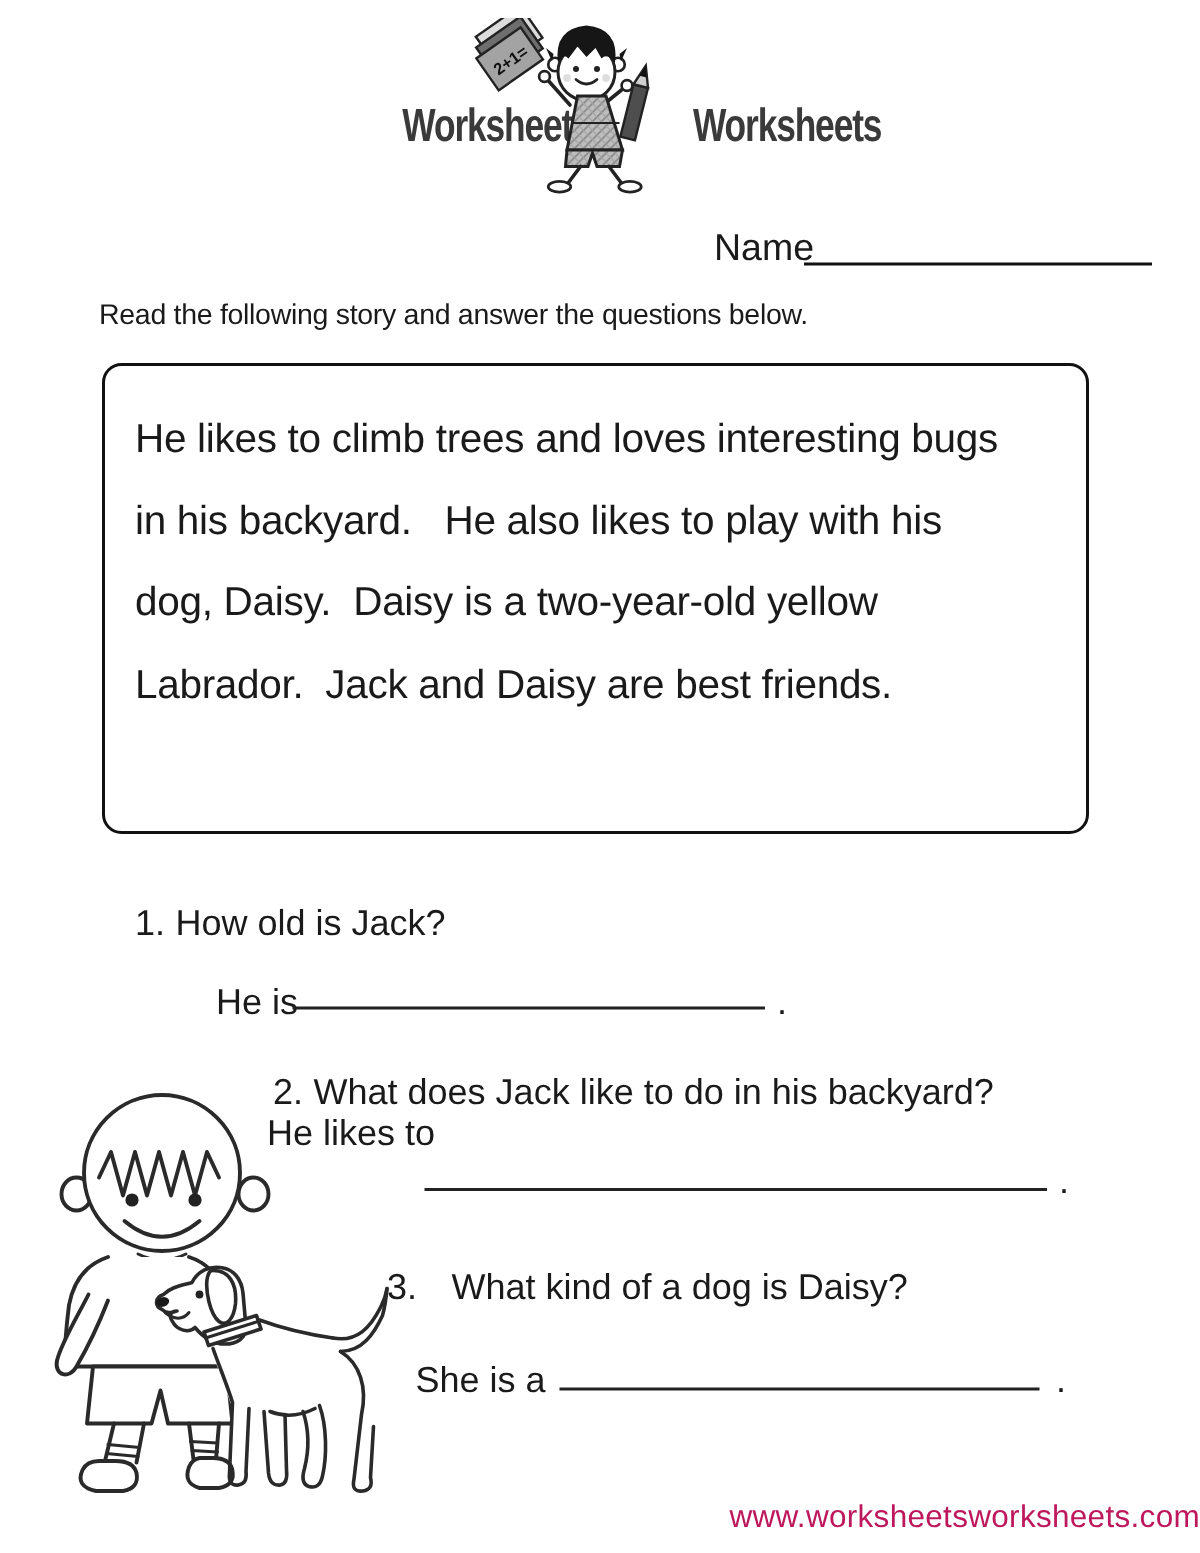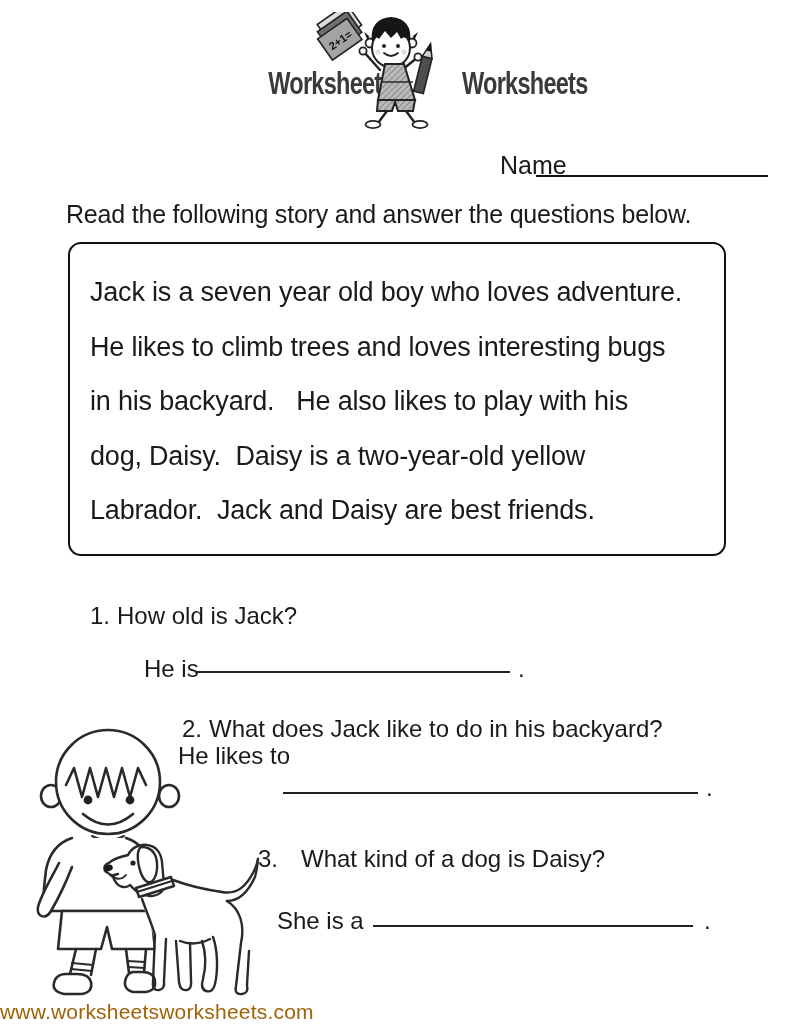--- a/index.html
+++ b/index.html
@@ -22,25 +22,25 @@
     font-size:31px;
     font-weight:bold;
     color:#3a3a3a;
     letter-spacing:-1px;
     white-space:nowrap;
   }
   .logo-word.left  { left:238px; width:126px; text-align:right; transform:scaleX(0.76); transform-origin:right center; }
   .logo-word.right { left:462px; width:126px; text-align:left;  transform:scaleX(0.76); transform-origin:left center; }
 
   
-  .name-label { left:476px; top:151px; font-size:25px;margin-left:24px; }
+  .name-label { left:476px; top:151px; font-size:25px; }
   .name-line  { left:536px; top:150px; width:232px; height:27px; border-bottom:2px solid #111; }
 
   
-  .instruction { left:66px; top:200px; font-size:25px; letter-spacing:-0.2px; white-space:nowrap; }
+  .instruction { left:66px; top:200px; font-size:19px; letter-spacing:-0.2px; white-space:nowrap; }
 
   
   .story-box {
     left:68px; top:242px; width:658px; height:314px;
     border:2.5px solid #111;
     border-radius:13px;
     background:#fff;
   }
   .story-text {
     position:absolute; left:20px; top:21px; right:10px;
@@ -53,21 +53,21 @@
   .q-row { position:absolute; font-size:24px; white-space:nowrap; }
   .q-num { display:inline-block; }
   .q-text { display:inline-block; margin-left:7px; }
   .q-text.wide-gap { margin-left:23px; }
   .answer-prefix, .answer-period { position:absolute; font-size:24px; white-space:nowrap; }
   .answer-line { position:absolute; border-bottom:2.5px solid #222; }
 
   
   .footer-url {
     left:0; top:1000px; width:100%;
-    text-align:left; font-size:21px; color:#a16207;
+    text-align:right; font-size:21px; color:#be185d;
     letter-spacing:0.2px;
   }
 
   svg { display:block; }
 </style>
 </head>
 <body>
 
 <div class="page">
 
@@ -125,21 +125,20 @@
 
   <div class="logo-word right">Worksheets</div>
 
   <div class="abs name-label">Name</div>
   <div class="abs name-line"></div>
 
   <div class="abs instruction">Read the following story and answer the questions below.</div>
 
   <div class="abs story-box">
     <div class="story-text">
-      <div class="story-line">Jack is a seven year old boy who loves adventure.</div>
       <div class="story-line">He likes to climb trees and loves interesting bugs</div>
       <div class="story-line">in his backyard.   He also likes to play with his</div>
       <div class="story-line">dog, Daisy.  Daisy is a two-year-old yellow</div>
       <div class="story-line">Labrador.  Jack and Daisy are best friends.</div>
     </div>
   </div>
 
   <div class="q-row" style="left:90px; top:602px;">
     <span class="q-num">1.</span><span class="q-text">How old is Jack?</span>
   </div>

